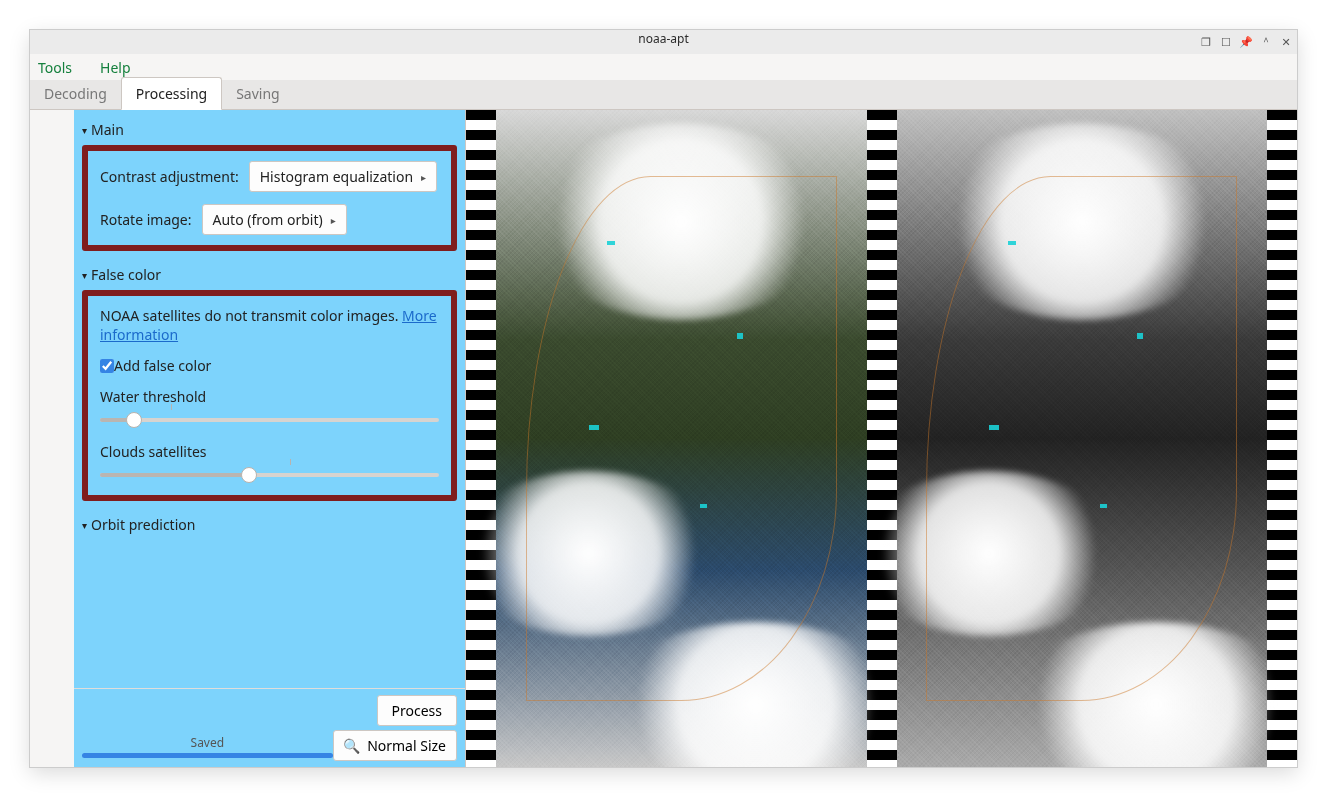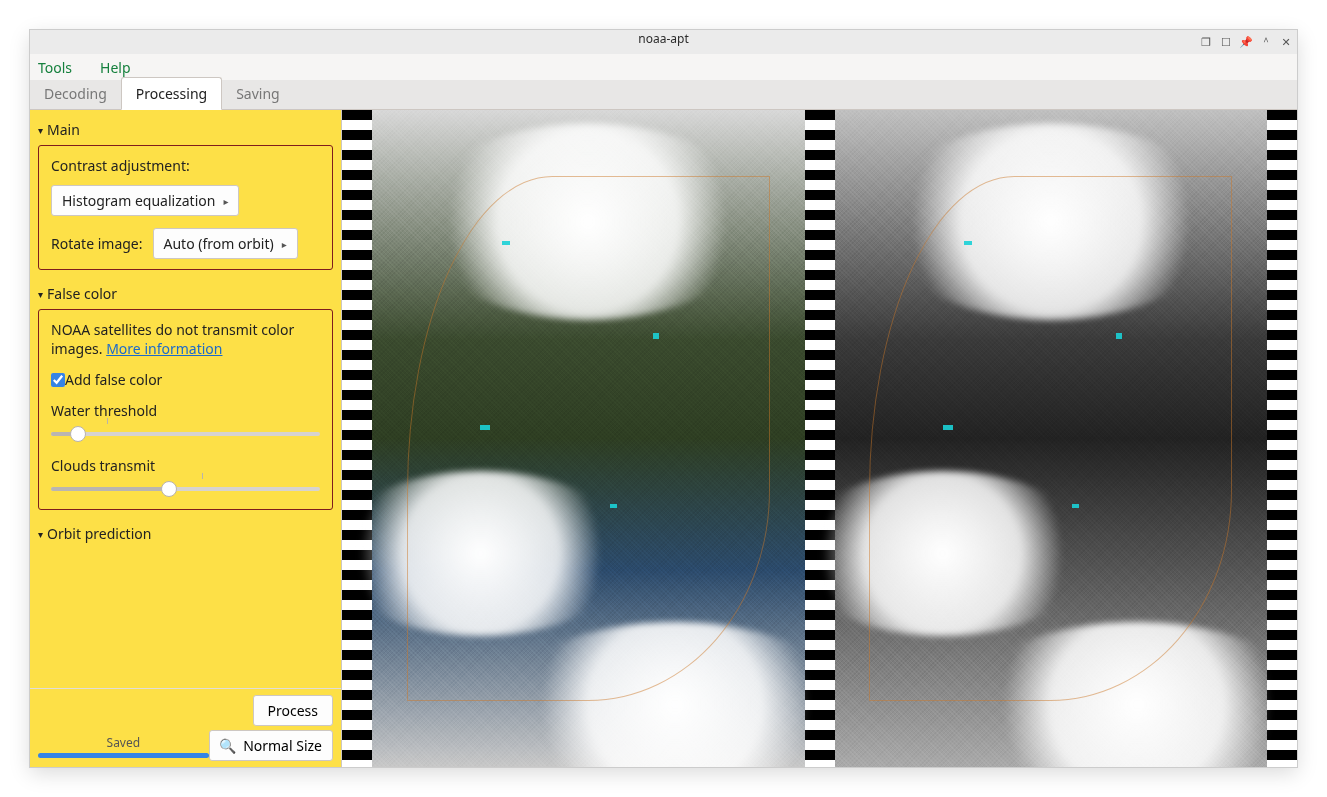--- a/index.html
+++ b/index.html
@@ -7,25 +7,25 @@
 .window { width: 1267px; height: 737px; box-shadow: 0 0 0 1px #ccc, 0 6px 20px rgba(0,0,0,0.15); display: flex; flex-direction: column; background: #f6f5f4; }
 .titlebar { height: 24px; background: #ebebeb; display: flex; justify-content: center; position: relative; font-size: 12px; color: #2b2b2b; }
 .titlebar .controls { position: absolute; right: 4px; top: 4px; display: flex; gap: 6px; }
 .titlebar .controls span { width: 14px; height: 14px; display: inline-flex; align-items: center; justify-content: center; font-size: 11px; color: #555; cursor: pointer; }
 .menubar { height: 26px; background: #f6f5f4; display: flex; align-items: center; padding: 0 8px; gap: 28px; font-size: 14px; color: #15803d; }
 .menubar span { cursor: pointer; }
 .tabs { height: 30px; background: #e8e7e6; display: flex; align-items: flex-end; border-bottom: 1px solid #cdc7c2; }
 .tab { padding: 6px 14px; font-size: 14px; color: #777; cursor: pointer; }
 .tab.active { background: #fff; border: 1px solid #cdc7c2; border-bottom: 1px solid #fff; margin-bottom: -1px; border-radius: 3px 3px 0 0; color: #222; }
 .body { flex: 1; display: flex; overflow: hidden; }
-.sidebar { width: 312px; background: #fde047; display: flex; flex-direction: column; border-right: 1px solid #cdc7c2; }
+.sidebar { width: 392px; background: #7dd3fc; display: flex; flex-direction: column; border-right: 1px solid #cdc7c2; margin-left: 44px; }
 .sidebar-scroll { flex: 1; overflow: hidden; padding: 4px 8px; }
 .section-title { font-size: 14px; color: #222; padding: 6px 0; display: flex; align-items: center; gap: 4px; cursor: pointer; }
 .section-title::before { content: "▾"; font-size: 10px; }
-.section-box { border: 1px solid #7f1d1d; border-radius: 3px; padding: 10px 12px; margin-bottom: 8px; display: flex; flex-direction: column; gap: 12px; font-size: 14px; color: #222; }
+.section-box { border: 6px solid #7f1d1d; border-radius: 3px; padding: 10px 12px; margin-bottom: 8px; display: flex; flex-direction: column; gap: 12px; font-size: 14px; color: #222; }
 .row { display: flex; align-items: center; gap: 10px; flex-wrap: wrap; }
 .combo { border: 1px solid #cdc7c2; background: #fdfdfd; padding: 5px 10px; border-radius: 3px; display: inline-flex; align-items: center; gap: 8px; cursor: pointer; font-size: 14px; }
 .combo::after { content: "▸"; font-size: 10px; color: #555; }
 .checkbox-row { display: flex; align-items: center; }
 input[type=checkbox] { width: 14px; height: 14px; accent-color: #3584e4; }
 a.link { color: #1b6acb; text-decoration: underline; }
 .slider-label { font-size: 14px; color: #222; }
 .slider { position: relative; height: 20px; margin-top: 4px; }
 .slider-track { position: absolute; top: 8px; left: 0; right: 0; height: 4px; background: #d7d3cf; border-radius: 2px; }
 .slider-fill { position: absolute; top: 8px; left: 0; height: 4px; background: #bab5b1; border-radius: 2px; }
@@ -116,21 +116,21 @@
             <div class="slider">
               <div class="slider-track"></div>
               <div class="slider-fill" style="width:10%"></div>
               <div class="slider-tick" style="left:21%"></div>
               <div class="slider-thumb" style="left:10%"></div>
             </div>
           </div>
 
 
           <div>
-            <div class="slider-label">Clouds transmit</div>
+            <div class="slider-label">Clouds satellites</div>
             <div class="slider">
               <div class="slider-track"></div>
               <div class="slider-fill" style="width:44%"></div>
               <div class="slider-tick" style="left:56%"></div>
               <div class="slider-thumb" style="left:44%"></div>
             </div>
           </div>
         </div>
 
         <div class="section-title">Orbit prediction</div>

